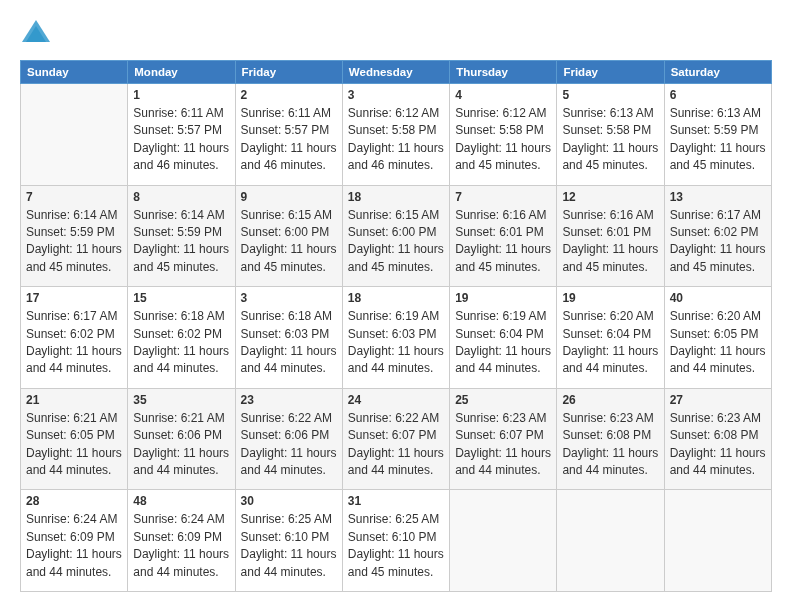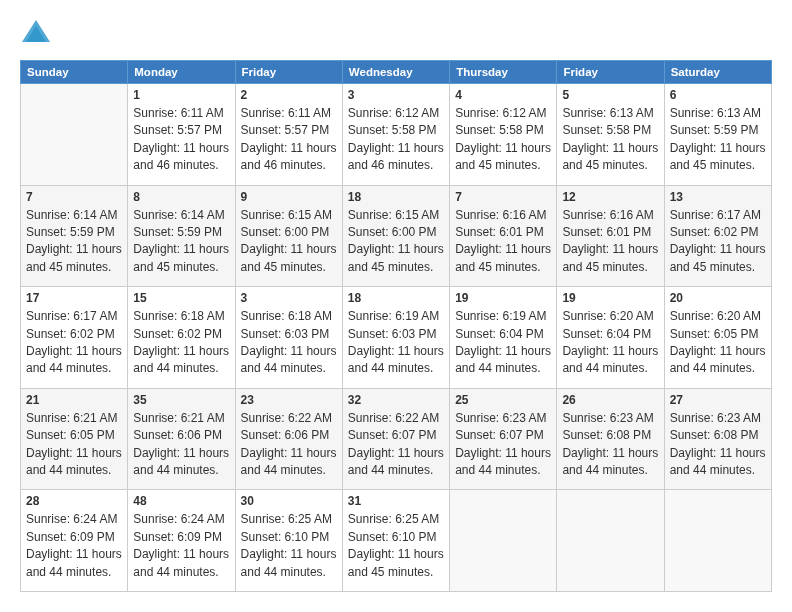--- a/index.html
+++ b/index.html
@@ -202,39 +202,39 @@
           </td>
           <td>
             <span class="day-number">19</span>
             <div class="day-detail">Sunrise: 6:19 AM<br>Sunset: 6:04 PM<br>Daylight: 11 hours and 44 minutes.</div>
           </td>
           <td>
             <span class="day-number">19</span>
             <div class="day-detail">Sunrise: 6:20 AM<br>Sunset: 6:04 PM<br>Daylight: 11 hours and 44 minutes.</div>
           </td>
           <td>
-            <span class="day-number">20</span>
+            <span class="day-number">40</span>
             <div class="day-detail">Sunrise: 6:20 AM<br>Sunset: 6:05 PM<br>Daylight: 11 hours and 44 minutes.</div>
           </td>
         </tr>
         <tr class="row-shade">
           <td>
             <span class="day-number">21</span>
             <div class="day-detail">Sunrise: 6:21 AM<br>Sunset: 6:05 PM<br>Daylight: 11 hours and 44 minutes.</div>
           </td>
           <td>
             <span class="day-number">35</span>
             <div class="day-detail">Sunrise: 6:21 AM<br>Sunset: 6:06 PM<br>Daylight: 11 hours and 44 minutes.</div>
           </td>
           <td>
             <span class="day-number">23</span>
             <div class="day-detail">Sunrise: 6:22 AM<br>Sunset: 6:06 PM<br>Daylight: 11 hours and 44 minutes.</div>
           </td>
           <td>
-            <span class="day-number">32</span>
+            <span class="day-number">24</span>
             <div class="day-detail">Sunrise: 6:22 AM<br>Sunset: 6:07 PM<br>Daylight: 11 hours and 44 minutes.</div>
           </td>
           <td>
             <span class="day-number">25</span>
             <div class="day-detail">Sunrise: 6:23 AM<br>Sunset: 6:07 PM<br>Daylight: 11 hours and 44 minutes.</div>
           </td>
           <td>
             <span class="day-number">26</span>
             <div class="day-detail">Sunrise: 6:23 AM<br>Sunset: 6:08 PM<br>Daylight: 11 hours and 44 minutes.</div>
           </td>

